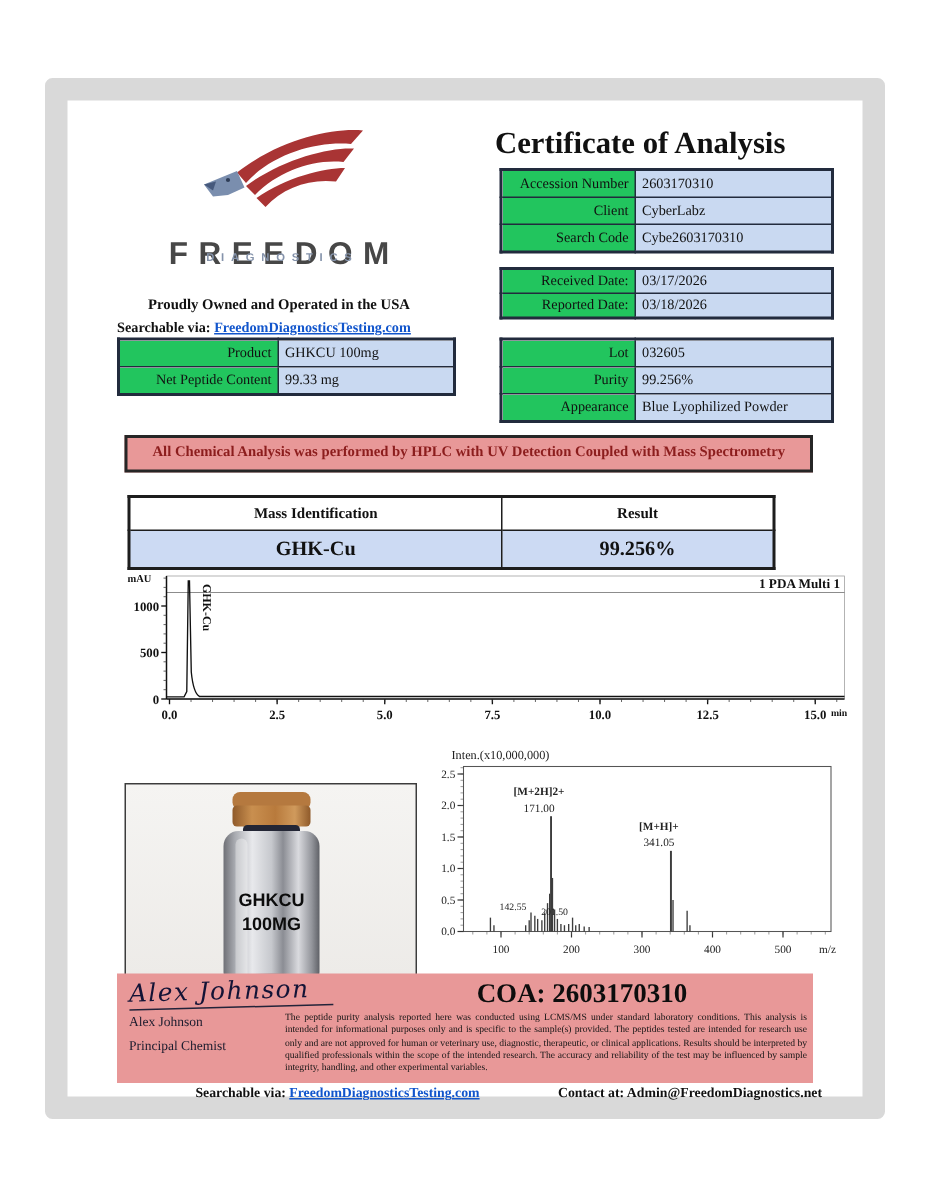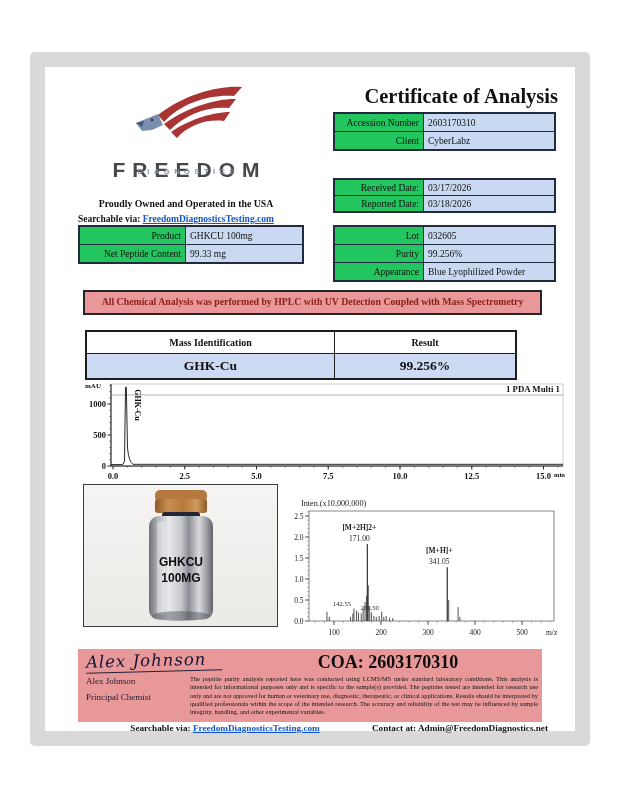--- a/index.html
+++ b/index.html
@@ -12,21 +12,21 @@
   .brand{left:96px;top:158px;width:180px;text-align:center;
          font-family:"Liberation Sans",sans-serif;font-weight:700;font-size:21px;
          letter-spacing:7px;text-indent:7px;color:#474747;}
   .brand-sub{left:96px;top:167px;width:180px;text-align:center;
          font-family:"Liberation Sans",sans-serif;font-weight:700;font-size:7.5px;
          letter-spacing:4.5px;text-indent:4.5px;color:#8593ab;}
   .tagline{left:66px;top:198px;width:240px;text-align:center;font-weight:700;font-size:9.8px;}
   .search-line{left:78px;top:214px;font-weight:700;font-size:9.5px;}
   a.doc-link{color:#1155cc;text-decoration:underline;}
   
-  .coa-title{left:330px;top:85px;width:228px;text-align:right;font-weight:700;font-size:20.5px;}
+  .coa-title{left:330px;top:85px;width:228px;text-align:left;font-weight:700;font-size:20.5px;}
   
   table.doc{position:absolute;border-collapse:collapse;table-layout:fixed;border:2px solid #222b3d;}
   table.doc td{border:1px solid #222b3d;font-size:9.5px;padding:0 4px;overflow:hidden;white-space:nowrap;}
   table.doc td.lbl{background:#22c55e;font-weight:400;text-align:right;}
   table.doc td.val{background:#c9d9f1;}
   table.h19 td{height:17px;}
   table.h17 td{height:15px;margin-top:20px;}
   
   .banner{left:83px;top:290px;width:459px;height:25px;box-sizing:border-box;
           border:2px solid #262626;background:#e89898;color:#8c1d1d;
@@ -35,21 +35,21 @@
   table.mass{position:absolute;left:85px;top:330px;border-collapse:collapse;table-layout:fixed;border:2px solid #1d1d1d;}
   table.mass td{border:1px solid #1d1d1d;text-align:center;font-weight:700;}
   table.mass tr.hd td{font-size:10px;height:19px;background:#ffffff;}
   table.mass tr.vl td{font-size:13.5px;height:22px;background:#ccdaf3;}
   
   #chrom-svg{left:76px;top:376px;}
   #chrom-svg text{font-family:"Liberation Serif",serif;fill:#111;}
   #ms-svg{left:284px;top:496px;}
   #ms-svg text{font-family:"Liberation Serif",serif;fill:#222;}
   
-  .vial-box{left:83px;top:484px;width:195px;height:143px;box-sizing:border-box;
+  .vial-box{left:83px;top:522px;width:195px;height:143px;box-sizing:border-box;
             border:1px solid #3c3c3c;background:linear-gradient(180deg,#f5f4f2 0%,#eceae7 100%);}
   
   .sig-box{left:78px;top:649px;width:464px;height:73px;background:#e89898;}
   .sig-script{position:absolute;left:8px;top:2px;font-family:"DejaVu Serif",serif;
               font-style:italic;font-size:16.5px;color:#131336;letter-spacing:1px;
               border-bottom:1.2px solid #23233a;padding:0 16px 1px 0;transform:rotate(-1.5deg);}
   .sig-name{position:absolute;left:8px;top:27px;font-size:9px;color:#1c1c2e;}
   .sig-role{position:absolute;left:8px;top:43px;font-size:9px;color:#1c1c2e;}
   .sig-coa{position:absolute;left:140px;top:3px;width:340px;text-align:center;
            font-weight:700;font-size:18px;color:#0d0d0d;}
@@ -84,20 +84,24 @@
 
 <table class="doc h19" style="left:333px;top:112px;width:223px">
   <tbody>
       <tr>
     <td class="lbl" style="width:80px">Accession Number</td>
     <td class="val">2603170310</td>
       </tr>
   <tr>
     <td class="lbl">Client</td>
     <td class="val">CyberLabz</td>
+      </tr>
+  <tr>
+    <td class="lbl">Search Code</td>
+    <td class="val">Cybe2603170310</td>
       </tr>
 </tbody>
   </table>
 
 <table class="doc h17" style="left:333px;top:178px;width:223px">
   <tbody>
       <tr>
     <td class="lbl" style="width:80px">Received Date:</td>
     <td class="val">03/17/2026</td>
       </tr>

